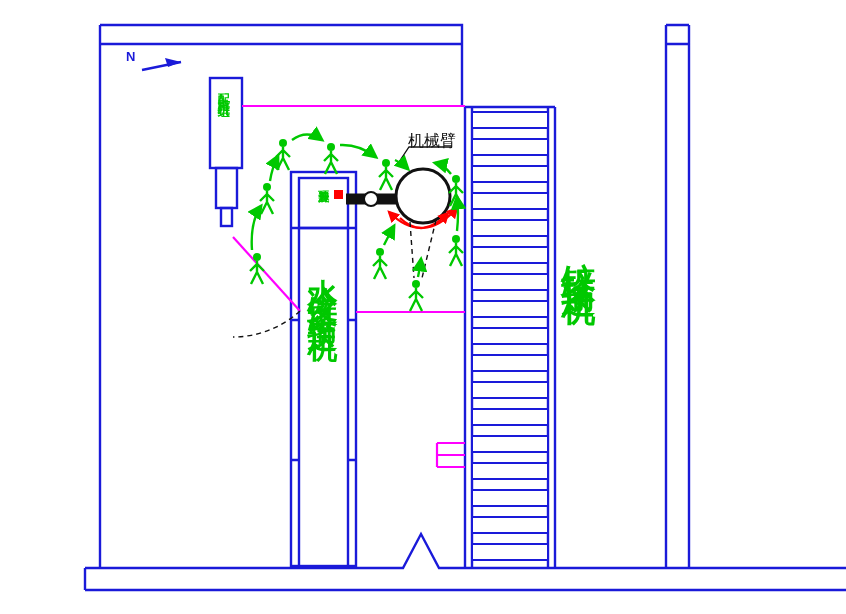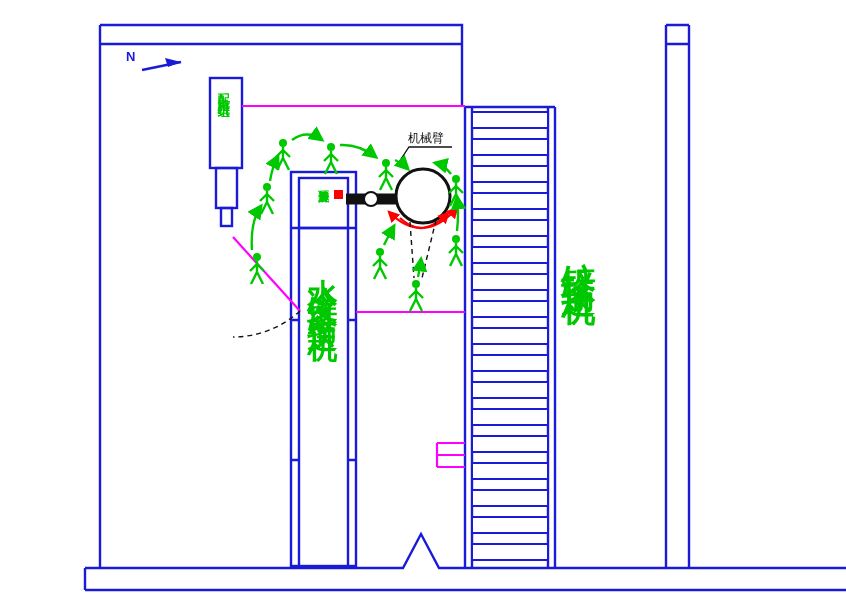--- a/index.html
+++ b/index.html
@@ -25,21 +25,21 @@
   .s-black{stroke:var(--ink);fill:none;}
   .dash{stroke-dasharray:5 4;stroke-width:1.4;}
   .person-head{fill:var(--green);stroke:none;}
   .lbl{position:absolute;line-height:1.15;white-space:nowrap;}
   .vtext{writing-mode:vertical-rl;text-orientation:upright;}
   .green-lbl{color:var(--green);font-weight:bold;}
   .small-green{color:var(--green);font-weight:bold;}
   #north-label{left:126px;top:50px;font-size:13px;font-weight:bold;color:var(--blue);}
   #cabinet-label{left:216px;top:84px;font-size:12px;letter-spacing:3px;}
   #jacking-label{left:317px;top:182px;font-size:11px;letter-spacing:0px;}
-  #robot-label{left:408px;top:132px;font-size:12px;color:var(--ink);}
+  #robot-label{left:408px;top:132px;font-size:16px;color:var(--ink);}
   #water-label{left:305px;top:254px;font-size:30px;letter-spacing:9px;}
   #zinc-label{left:559px;top:236px;font-size:34px;letter-spacing:7px;}
 </style>
 </head>
 <body>
 
 <div id="stage">
   <svg width="846" height="614" viewBox="0 0 846 614">
     <defs>
       <marker id="ag" viewBox="0 0 10 10" refX="8" refY="5" markerWidth="6.5" markerHeight="6.5" orient="auto-start-reverse">

